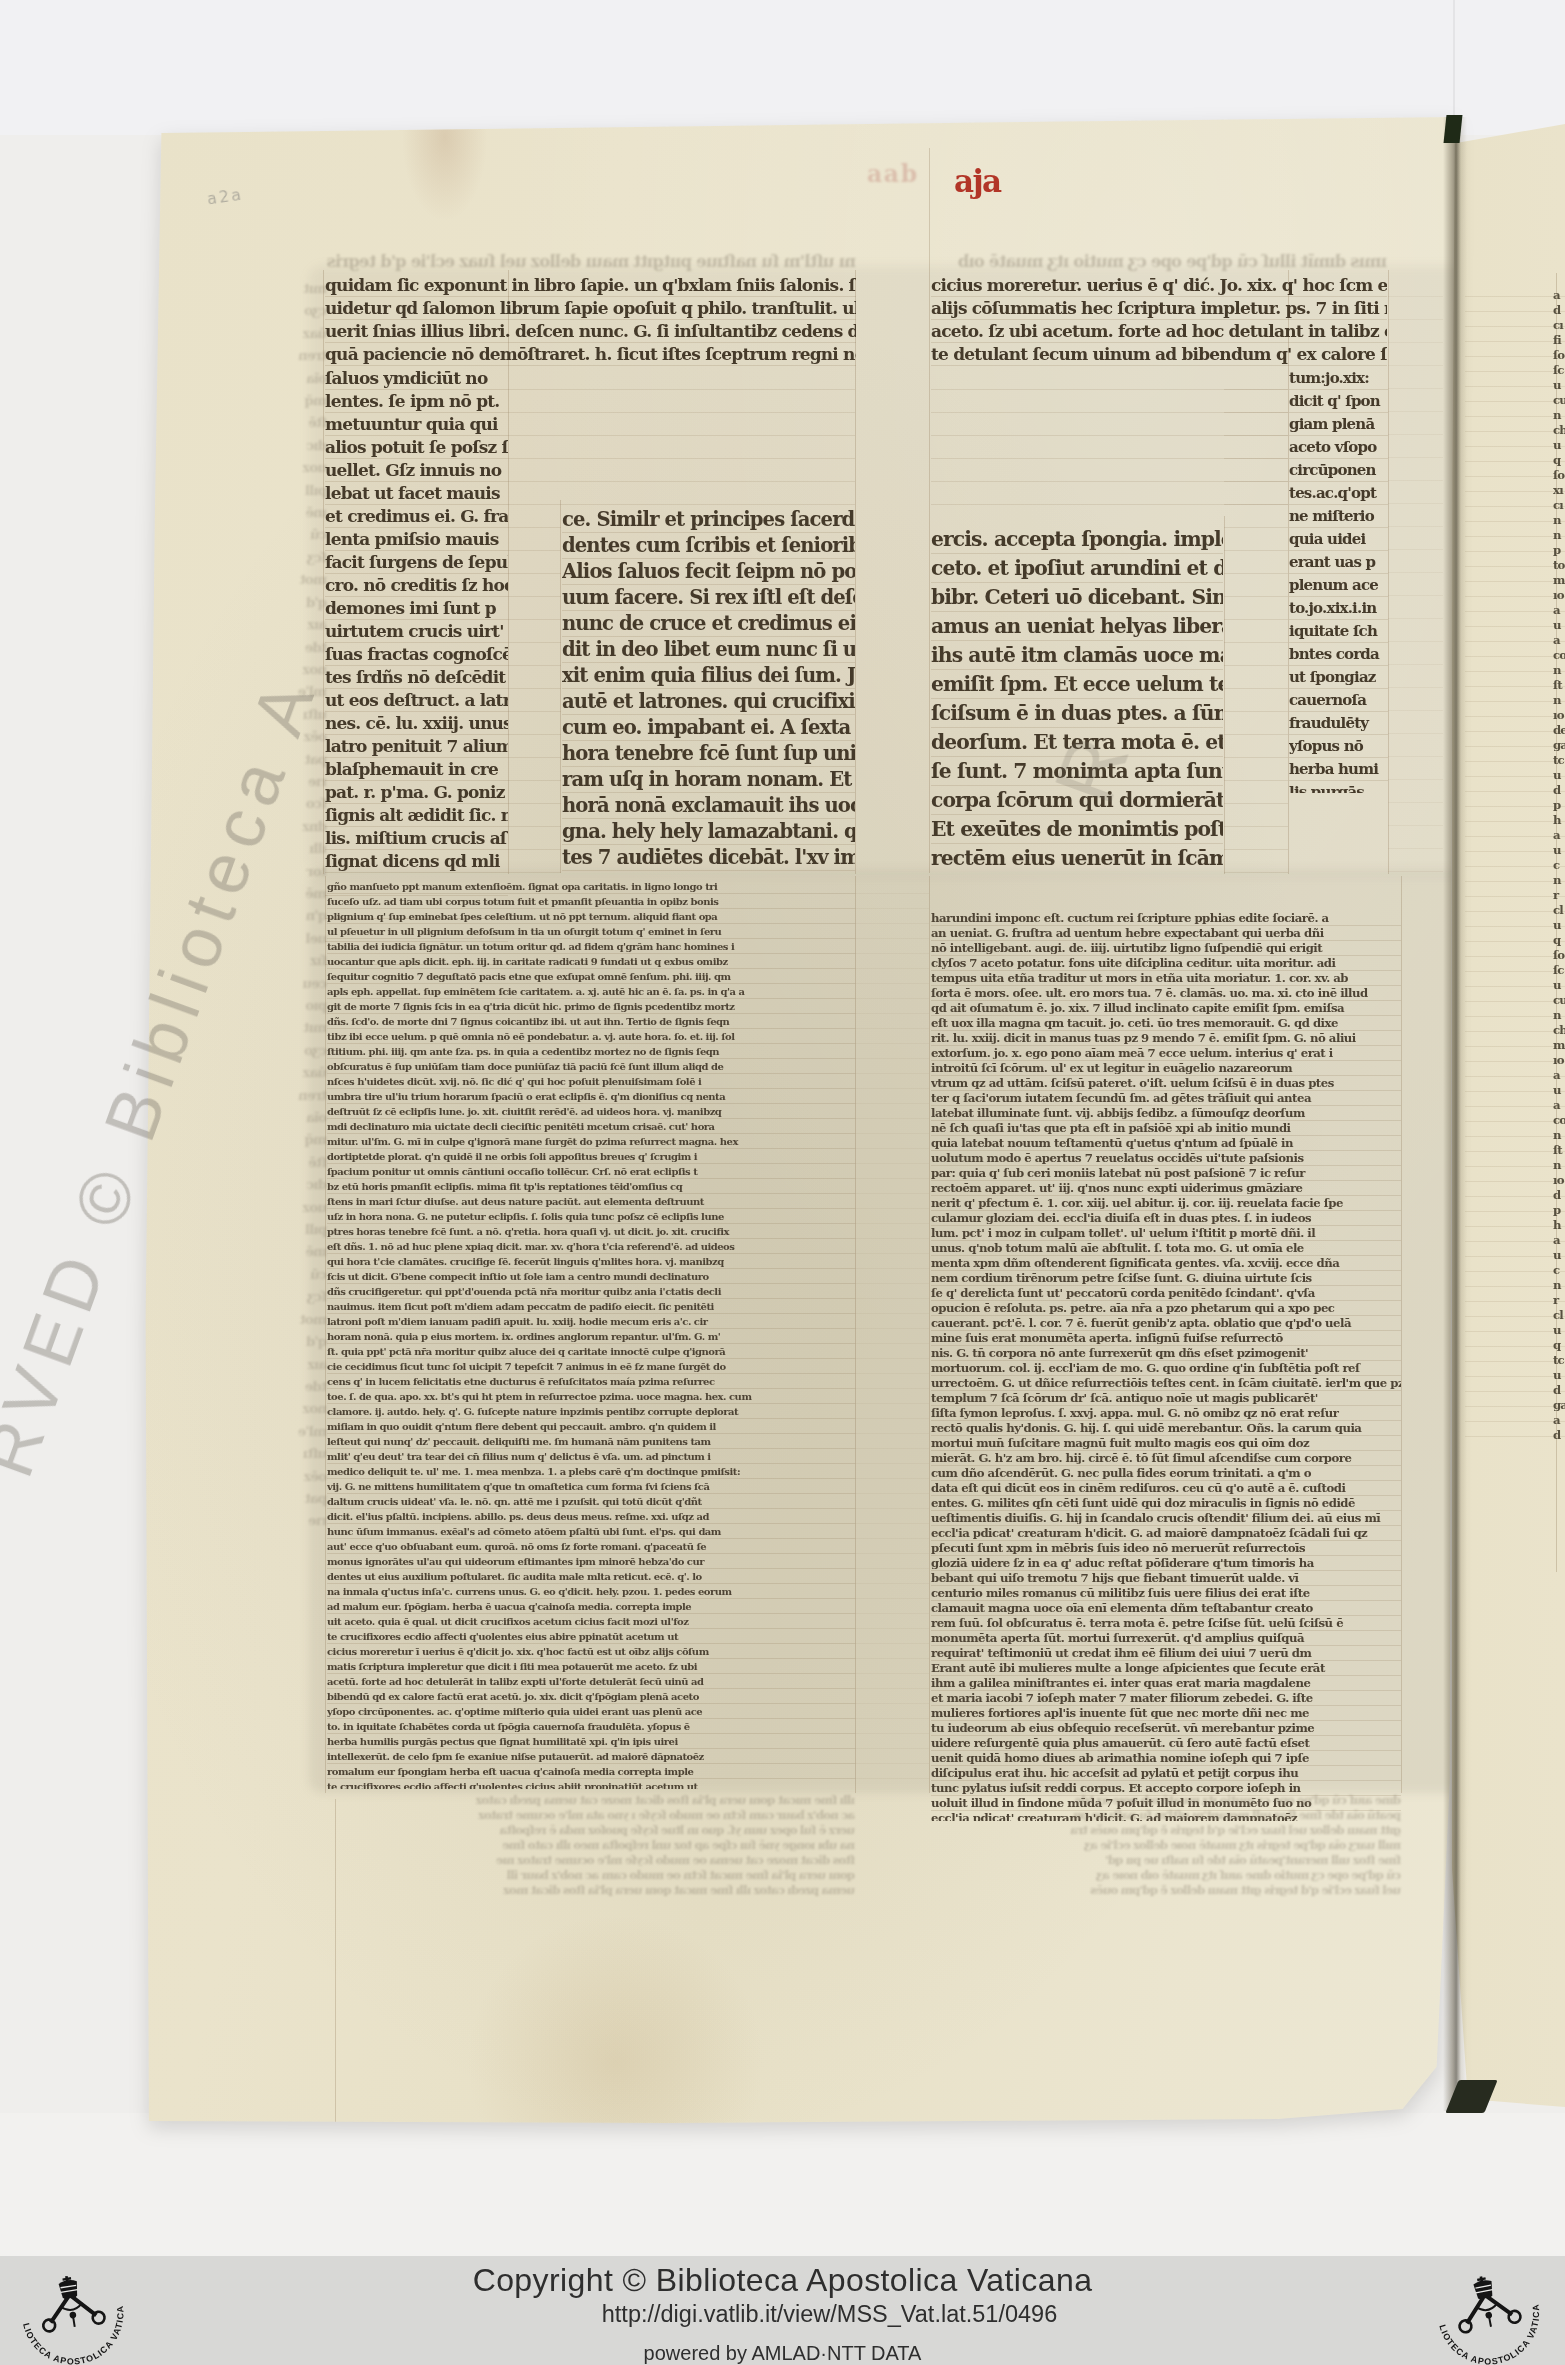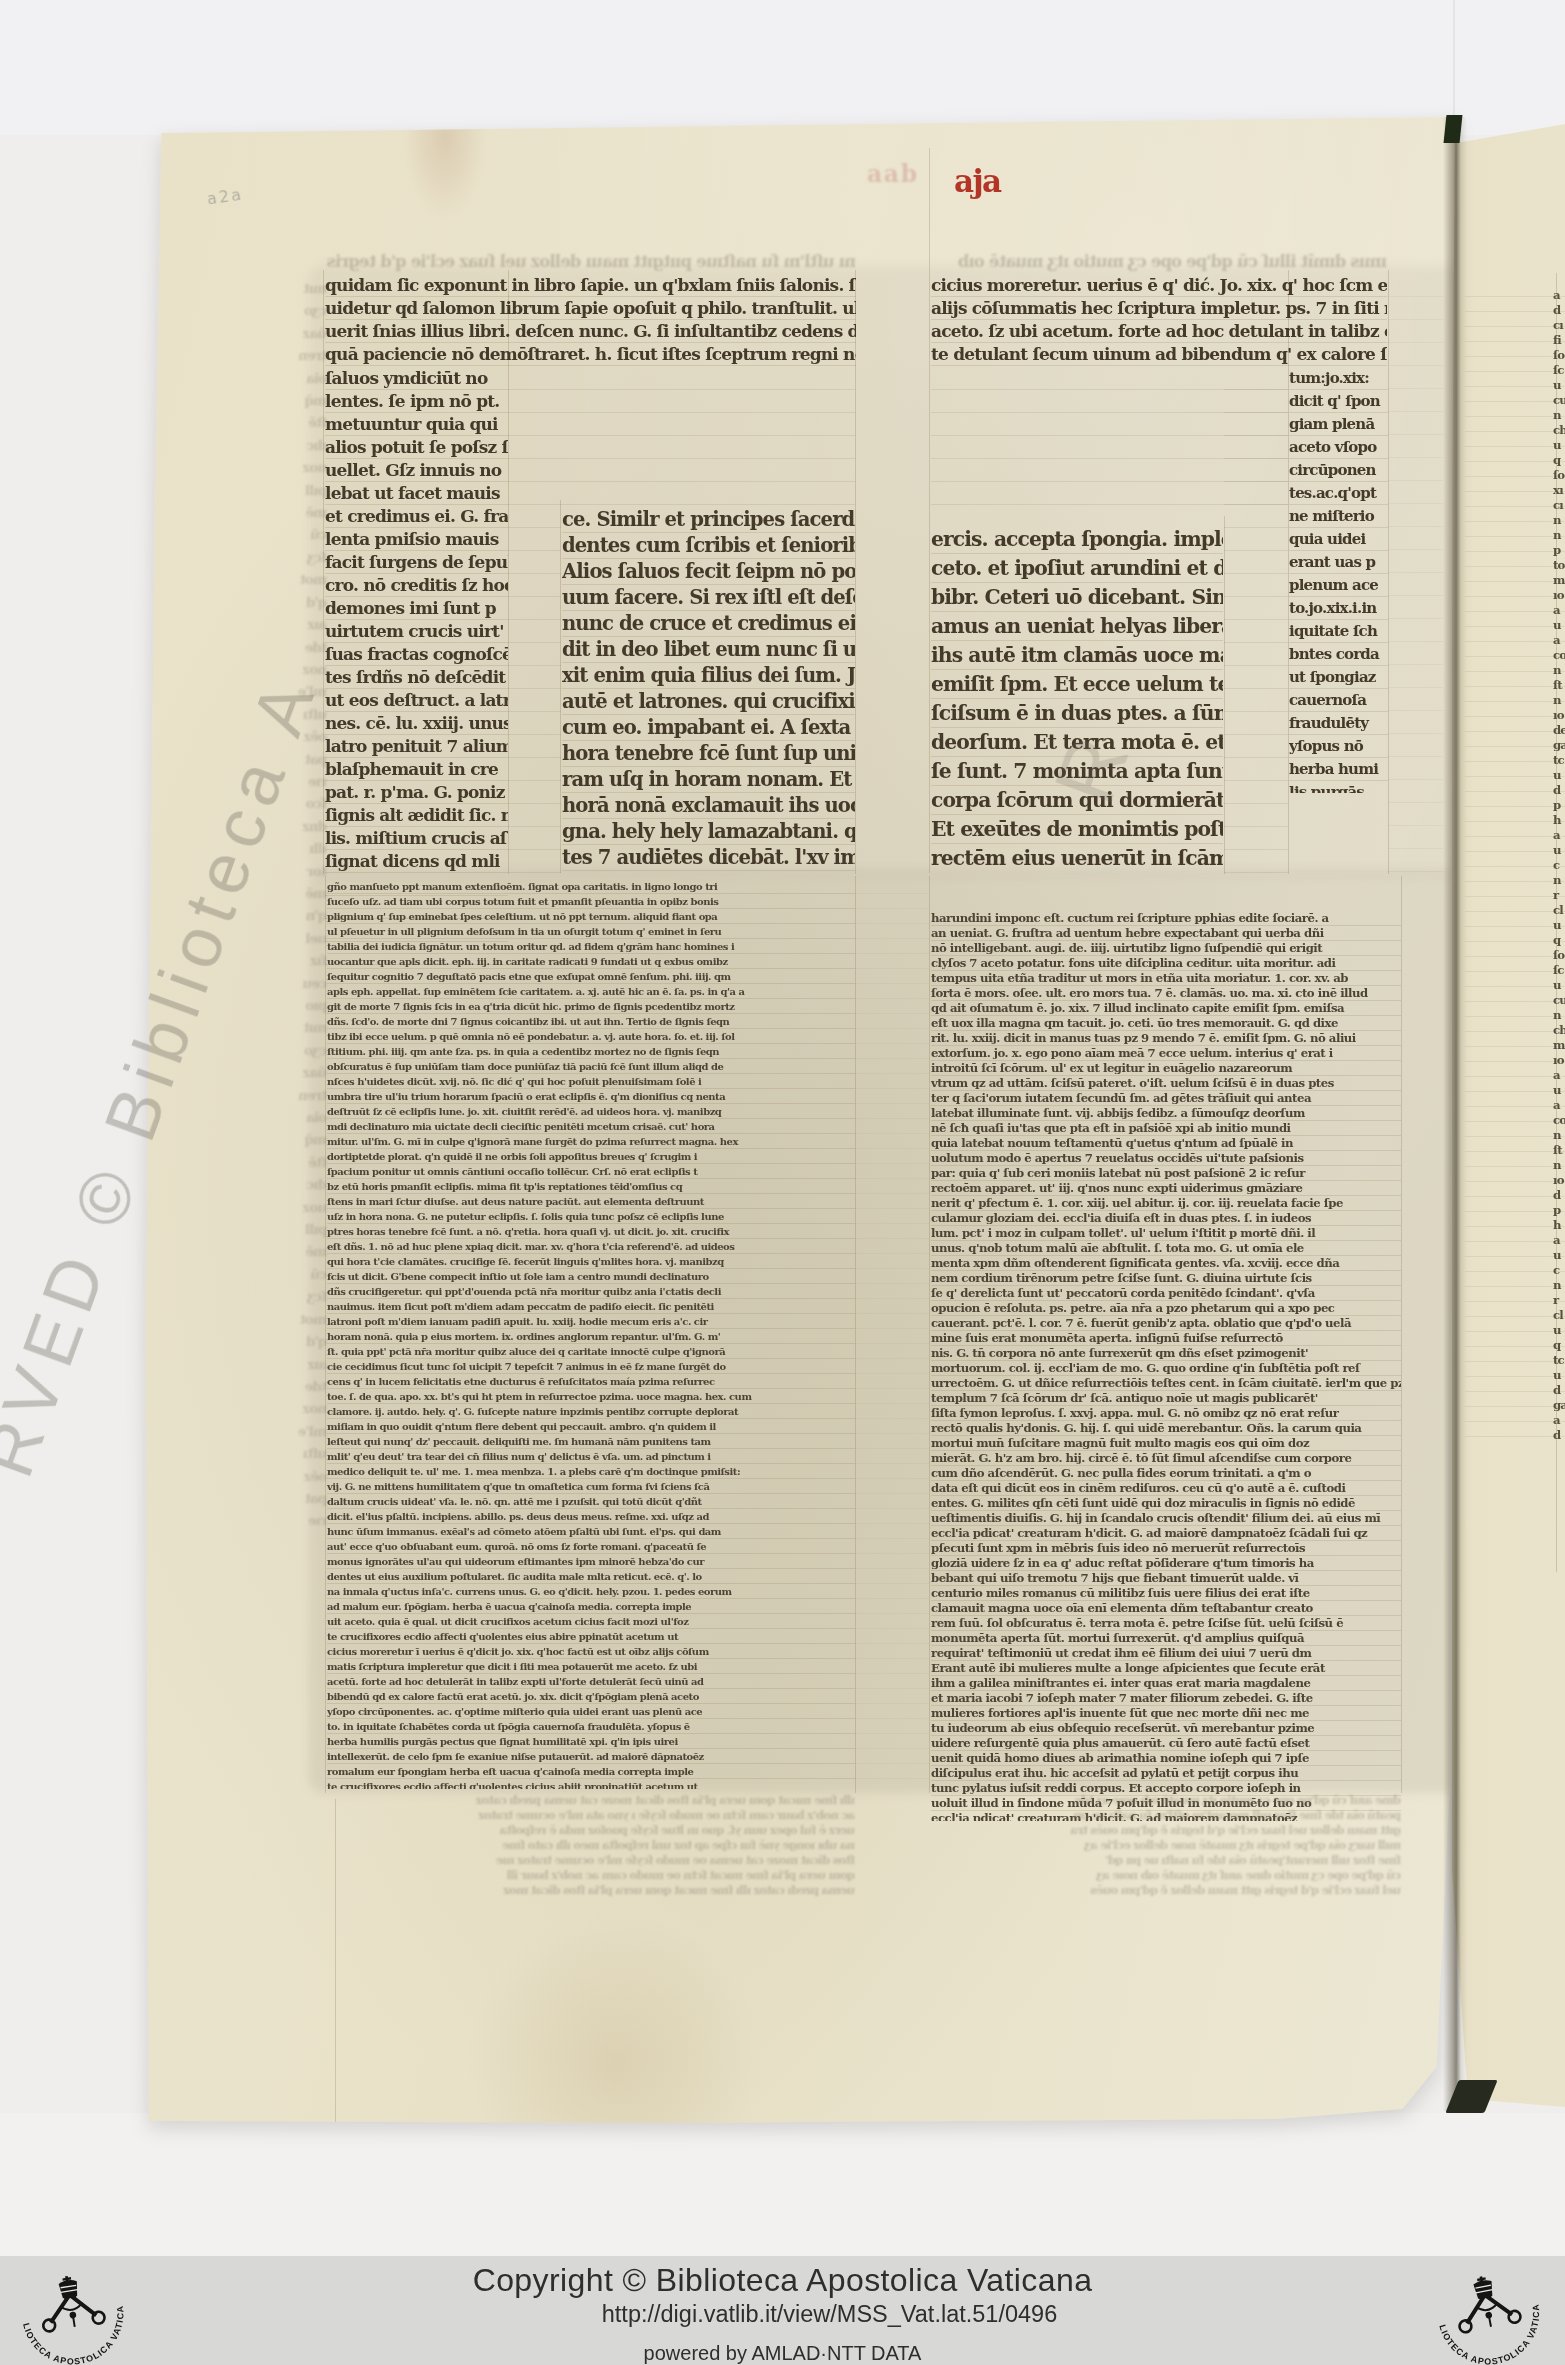--- a/index.html
+++ b/index.html
@@ -456,21 +456,21 @@
         <div class="ln">eſt uox illa magna qm tacuit. jo. ceti. ūo tres memorauit. G. qd dixe</div>
         <div class="ln">rit. lu. xxiij. dicit in manus tuas pz 9 mendo 7 ē. emiſit ſpm. G. nō aliui</div>
         <div class="ln">extorſum. jo. x. ego pono aīam meā 7 ecce uelum. interius q' erat i</div>
         <div class="ln">introitū ſcī ſcōrum. ul' ex ut legitur in euāgelio nazareorum</div>
         <div class="ln">vtrum qz ad uttām. ſciſsū pateret. o'iſt. uelum ſciſsū ē in duas ptes</div>
         <div class="ln">ter q ſaci'orum iutatem ſecundū ſm. ad gētes trāſiuit qui antea</div>
         <div class="ln">latebat illuminate ſunt. vij. abbijs ſedibz. a ſūmouſqz deorſum</div>
         <div class="ln">nē ſcħ quaſi iu'tas que pta eſt in paſsiōē xpi ab initio mundi</div>
         <div class="ln">quia latebat nouum teſtamentū q'uetus q'ntum ad ſpūalē in</div>
         <div class="ln">uolutum modo ē apertus 7 reuelatus occidēs ui'tute paſsionis</div>
-        <div class="ln">par: quia q' ſub ceri moniis latebat nū post paſsionē 2 ic reſur</div>
+        <div class="ln">par: quia q' ſub ceri moniis latebat nū post paſsionē 7 ic reſur</div>
         <div class="ln">rectoēm apparet. ut' iij. q'nos nunc expti uiderimus gmāziare</div>
         <div class="ln">nerit q' pfectum ē. 1. cor. xiij. uel abitur. ij. cor. iij. reuelata facie ſpe</div>
         <div class="ln">culamur gloziam dei. eccl'ia diuiſa eſt in duas ptes. ſ. in iudeos</div>
         <div class="ln">lum. pct' i moz in culpam tollet'. ul' uelum i'ſtitit p mortē dñi. il</div>
         <div class="ln">unus. q'nob totum malū aīe abſtulit. ſ. tota mo. G. ut omīa ele</div>
         <div class="ln">menta xpm dñm oſtenderent ſignificata gentes. vſa. xcviij. ecce dña</div>
         <div class="ln">nem cordium tirēnorum petre ſciſse ſunt. G. diuina uirtute ſcis</div>
         <div class="ln">ſe q' derelicta ſunt ut' peccatorū corda penitēdo ſcindant'. q'vſa</div>
         <div class="ln">opucion ē reſoluta. ps. petre. aīa nr̄a a pzo phetarum qui a xpo pec</div>
         <div class="ln">cauerant. pct'ē. l. cor. 7 ē. fuerūt genib'z apta. oblatio que q'pd'o uelā</div>

